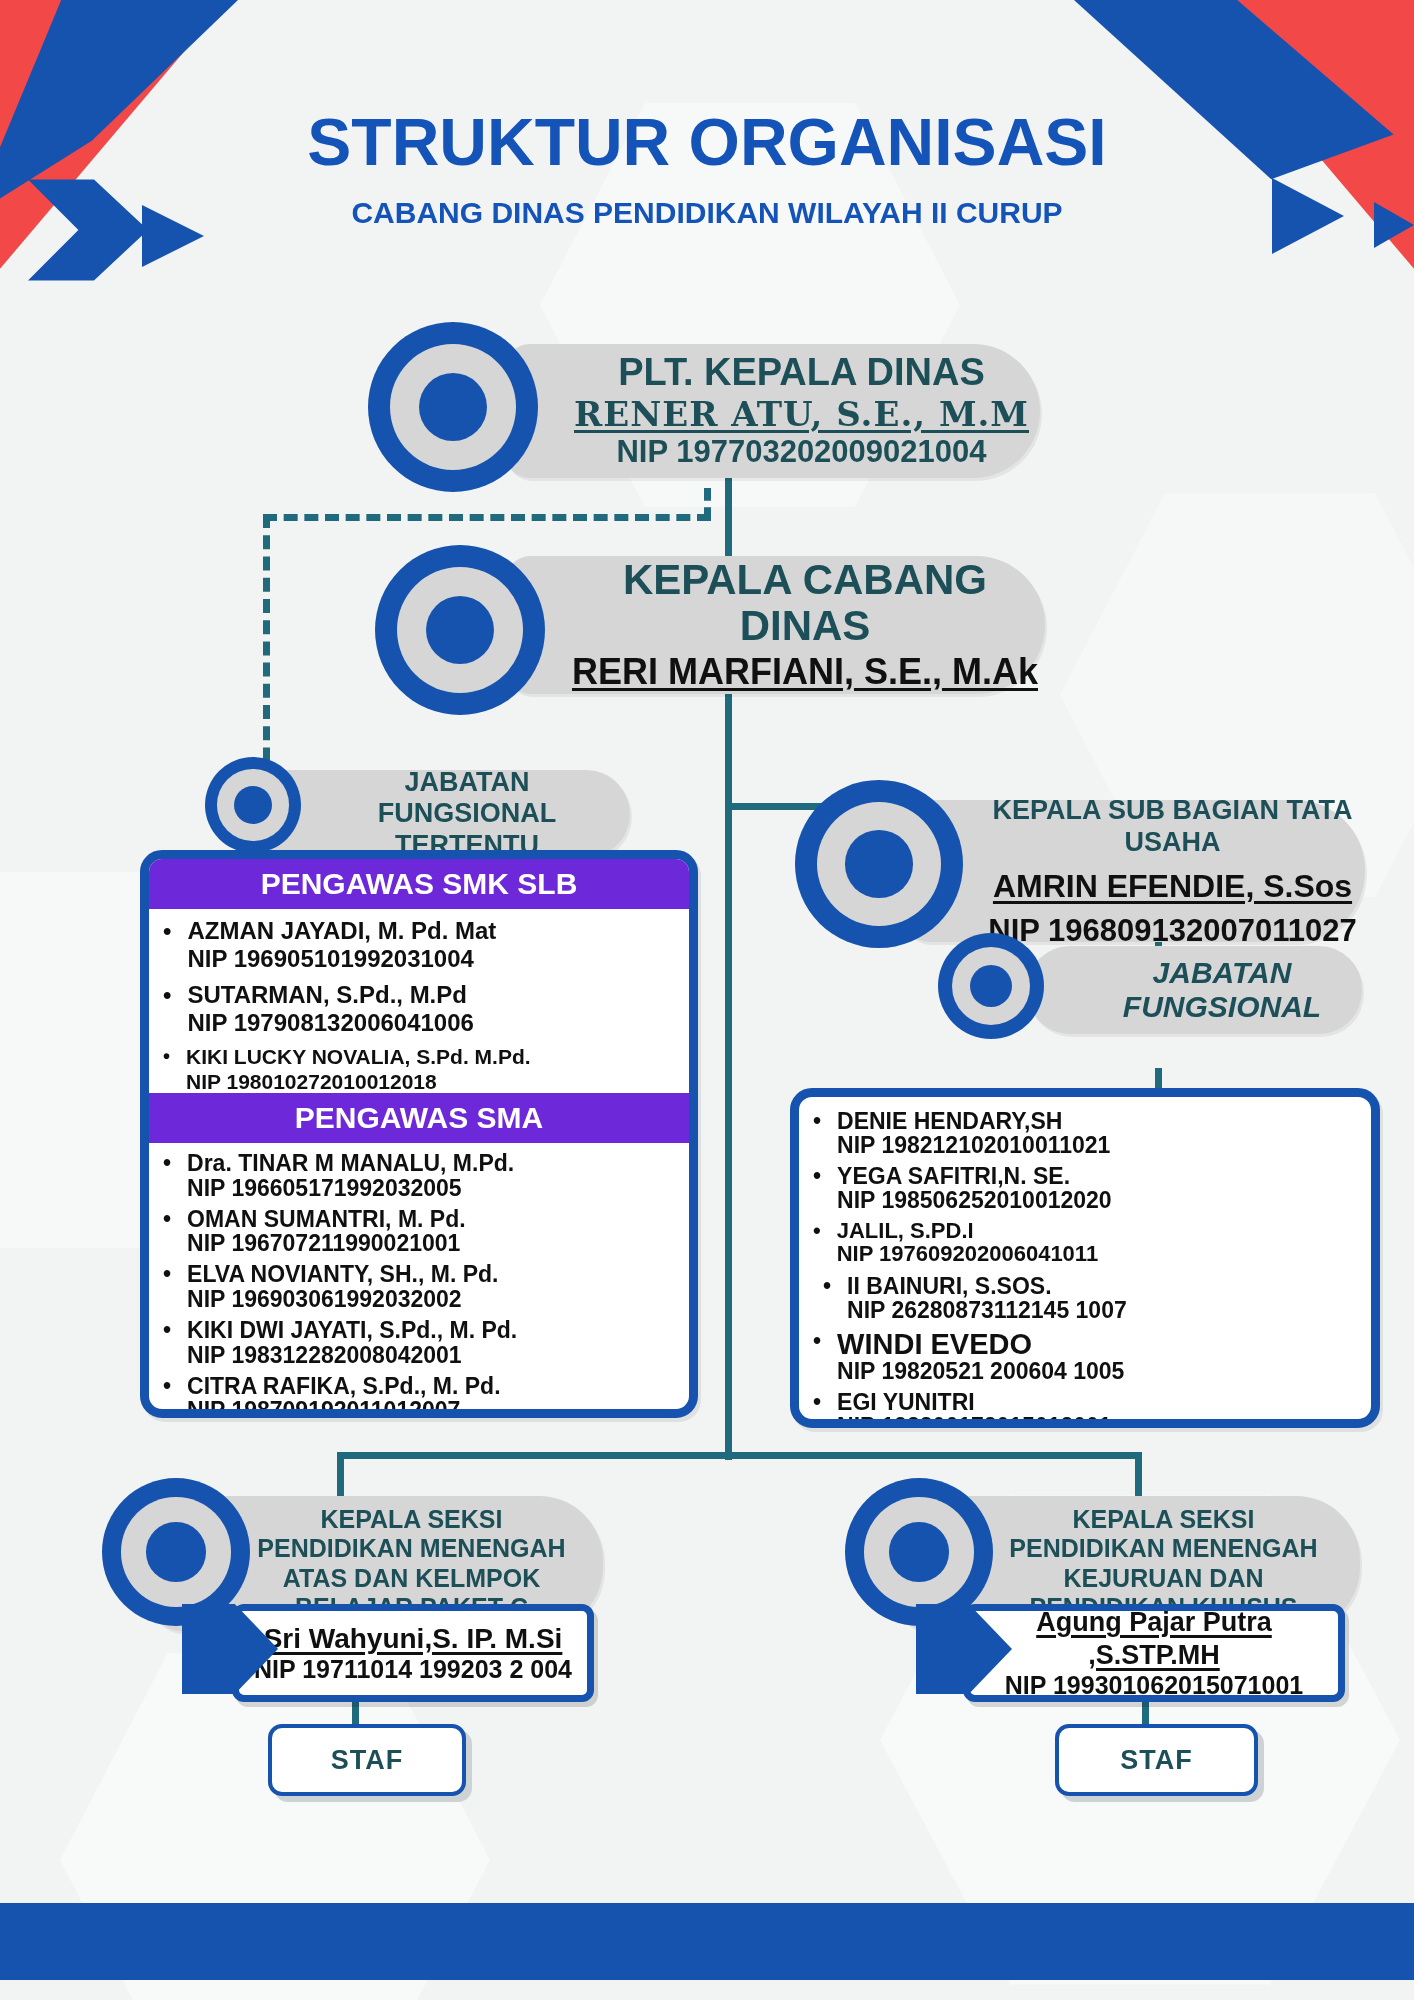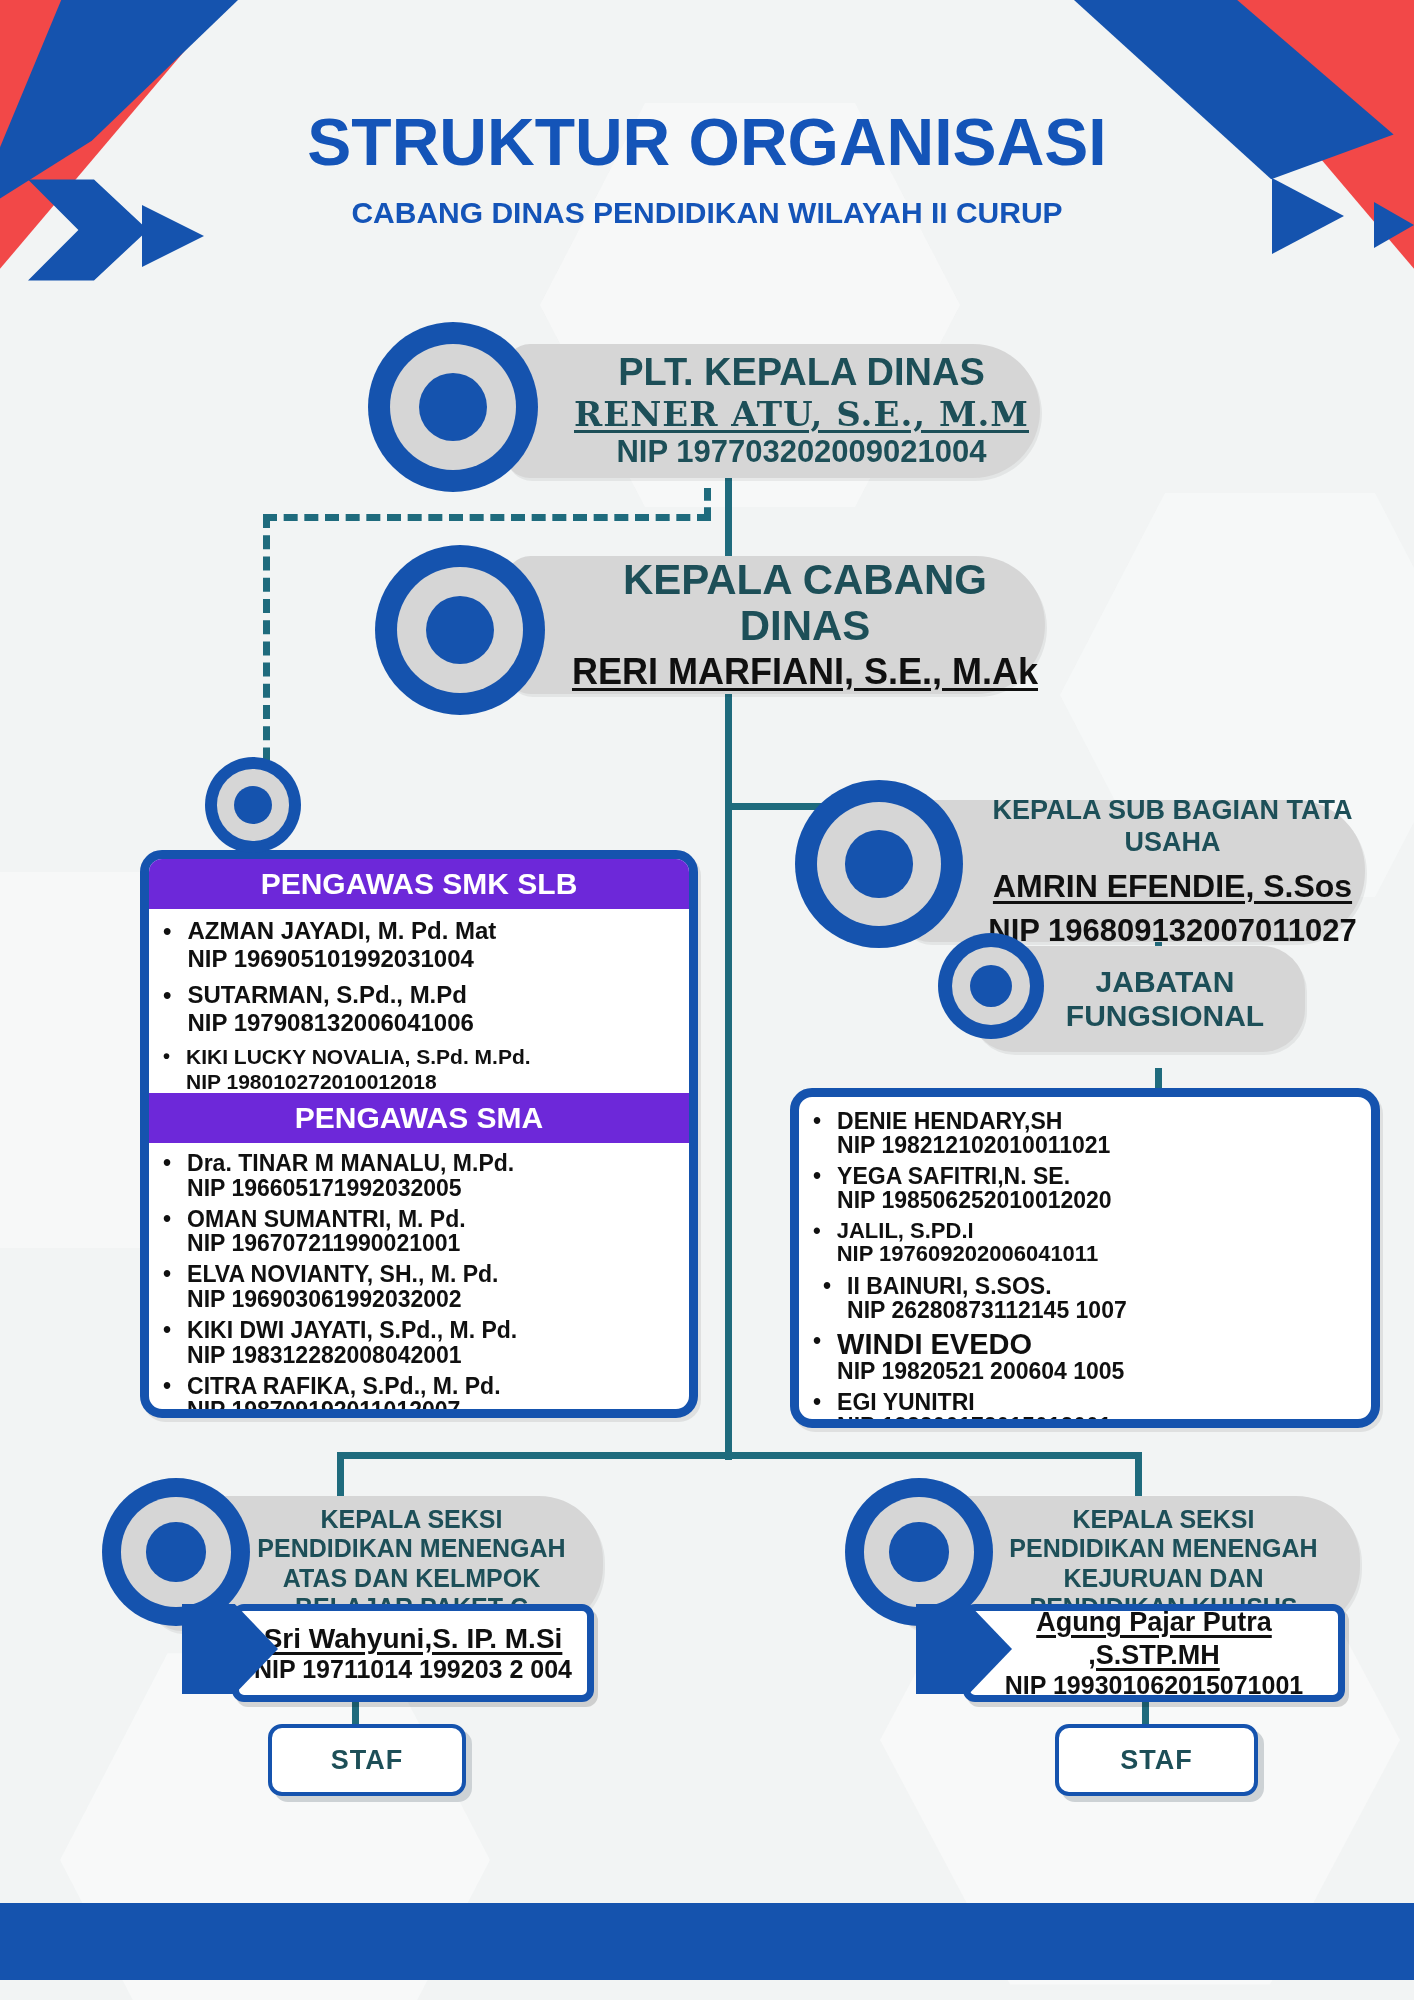--- a/index.html
+++ b/index.html
@@ -103,20 +103,25 @@
   <div class="badge" style="left:368px;top:322px;width:170px;height:170px;"></div>
 
   <div class="pill" style="left:505px;top:556px;width:540px;height:138px;border-radius:26px 70px 70px 26px;">
     <div class="pill-content" style="padding-left:60px;">
       <div class="teal b800" style="font-size:42px;line-height:1.1;">KEPALA CABANG DINAS</div>
       <div class="blk b800 und" style="font-size:36px;line-height:1.2;">RERI MARFIANI, S.E., M.Ak</div>
     </div>
   </div>
   <div class="badge" style="left:375px;top:545px;width:170px;height:170px;"></div>
 
+  <div class="pill" style="left:238px;top:770px;width:392px;height:88px;border-radius:44px;">
+    <div class="pill-content" style="padding-left:66px;">
+      <div class="teal b800" style="font-size:27px;line-height:1.15;max-width:290px;">JABATAN FUNGSIONAL TERTENTU</div>
+    </div>
+  </div>
   <div class="badge" style="left:205px;top:757px;width:96px;height:96px;"></div>
 
   <div class="listbox" style="left:140px;top:850px;width:540px;height:550px;">
     <div class="bar" style="height:50px;font-size:30px;">
       <span>PENGAWAS SMK SLB</span>
     </div>
     <div style="height:176px;padding-top:8px;overflow:hidden;">
       <div class="member" style="margin-bottom:9px;">
         <span class="dot" style="font-size:24px;line-height:1.15;">•</span>
         <span>
@@ -183,21 +188,21 @@
 
   <div class="pill" style="left:900px;top:800px;width:465px;height:142px;border-radius:30px 70px 70px 30px;">
     <div class="pill-content" style="padding-left:80px;gap:8px;">
       <div class="teal b800" style="font-size:27px;line-height:1.2;">KEPALA SUB BAGIAN TATA USAHA</div>
       <div class="blk b800 und" style="font-size:32px;line-height:1.25;">AMRIN EFENDIE, S.Sos</div>
       <div class="blk b800" style="font-size:31px;line-height:1.1;">NIP 196809132007011027</div>
     </div>
   </div>
   <div class="badge" style="left:795px;top:780px;width:168px;height:168px;"></div>
 
-  <div class="pill" style="left:970px;top:946px;width:335px;height:106px;border-radius:43px;">
+  <div class="pill" style="left:1027px;top:946px;width:335px;height:88px;border-radius:43px;font-style:italic;">
     <div class="pill-content" style="padding-left:55px;">
       <div class="teal b800" style="font-size:30px;">JABATAN FUNGSIONAL</div>
     </div>
   </div>
   <div class="badge" style="left:938px;top:933px;width:106px;height:106px;"></div>
 
   <div class="listbox" style="left:790px;top:1088px;width:572px;height:322px;">
     <div style="padding-top:12px;overflow:hidden;">
       <div class="member" style="margin-bottom:6px;">
         <span class="dot" style="font-size:23px;line-height:1.06;">•</span>

